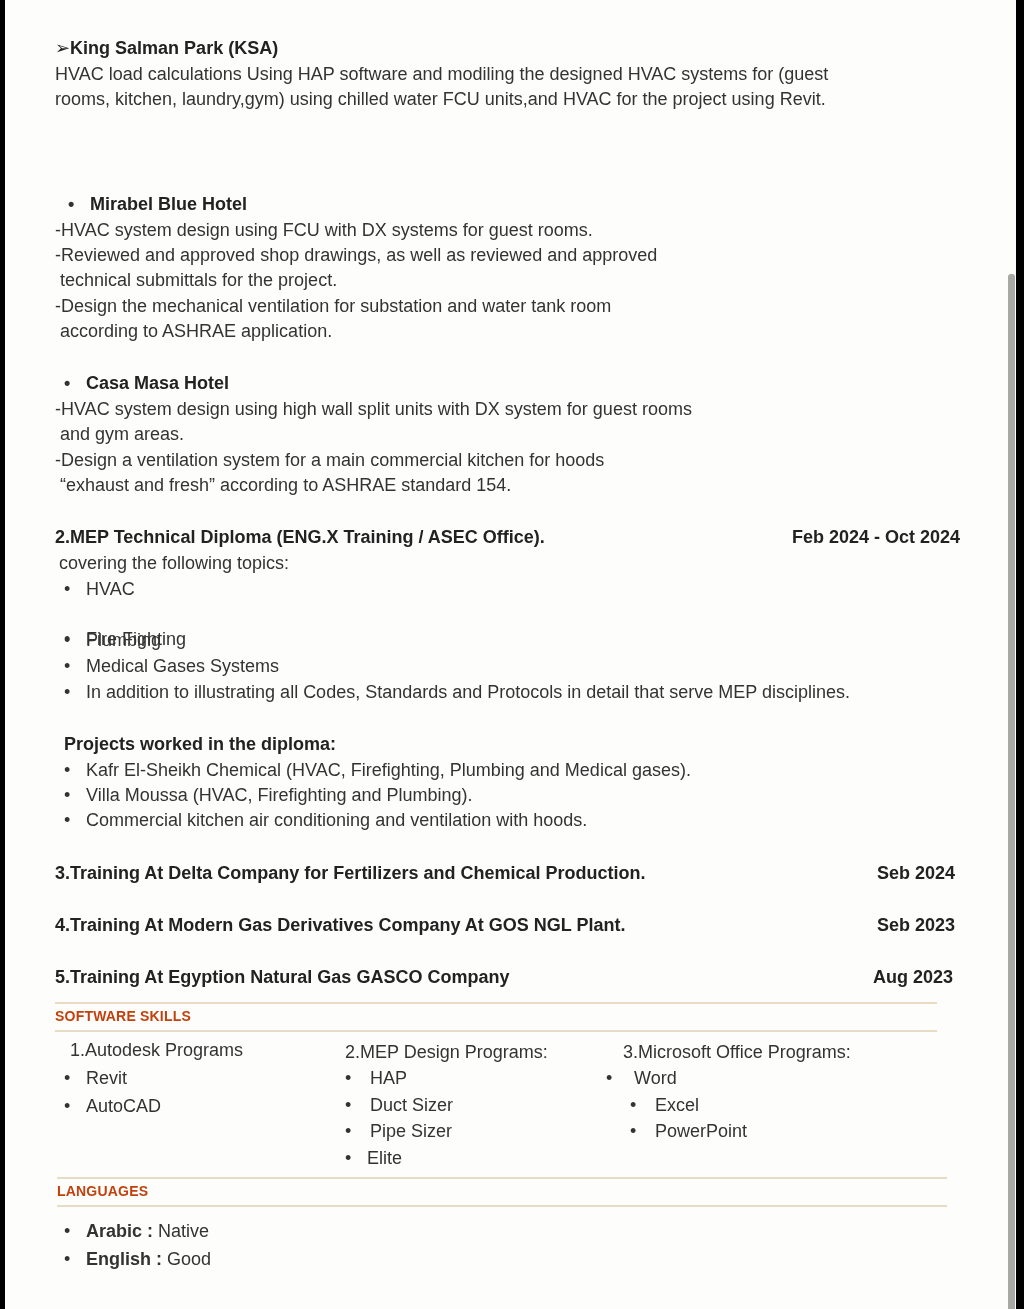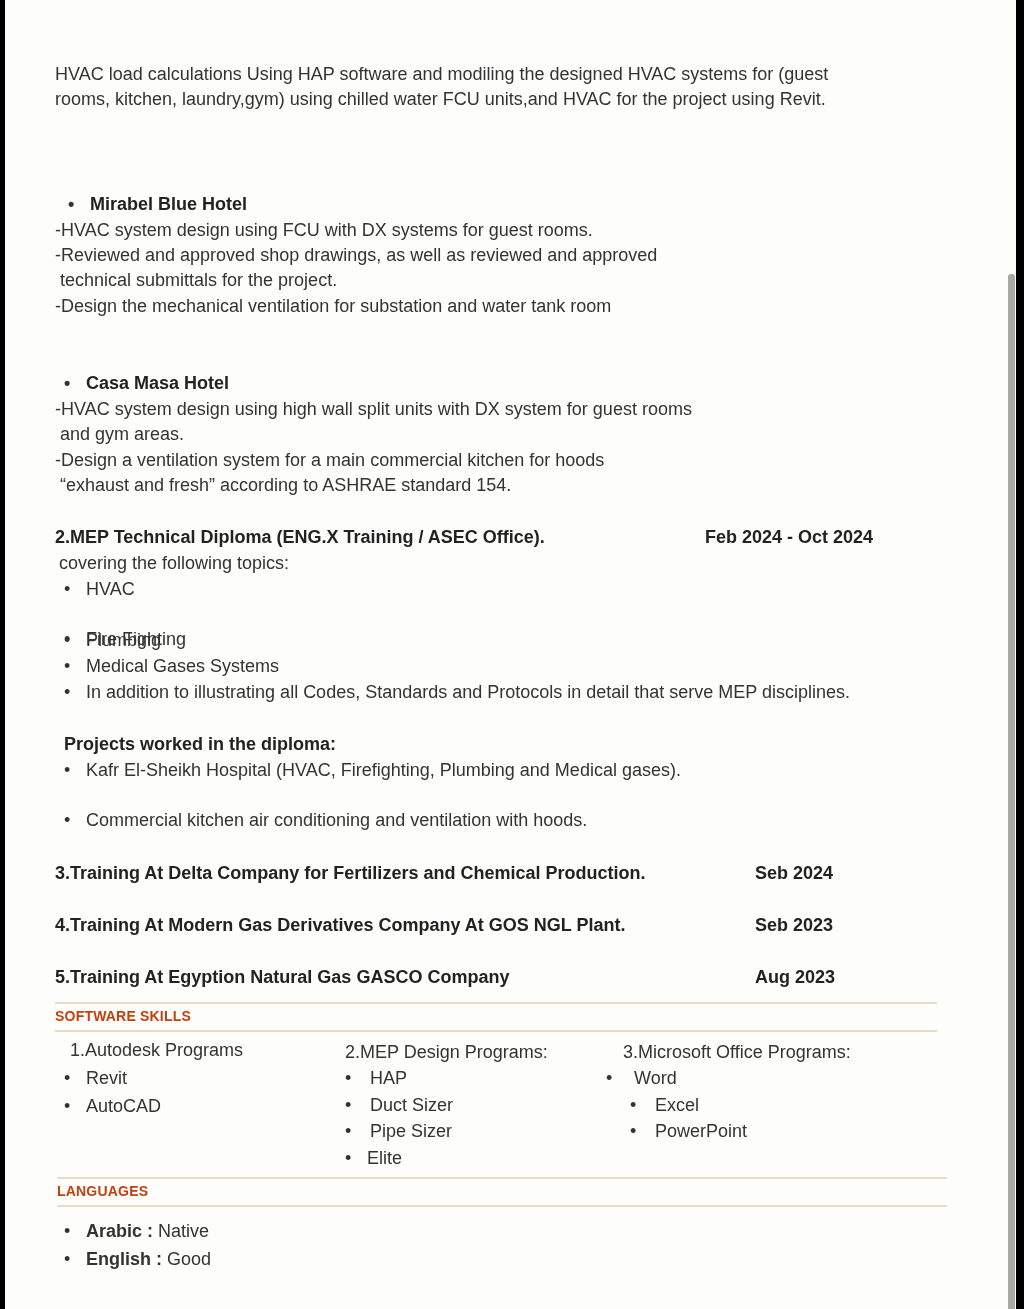--- a/index.html
+++ b/index.html
@@ -14,57 +14,62 @@
     background: #fdfdfc;
   }
   .scroll-track { position: absolute; left: 1008px; top: 0; width: 8px; height: 1309px; }
   .scroll-thumb {
     position: absolute; left: 1008px; top: 274px; width: 7px; height: 1035px;
     background: #a8a8a6; border-radius: 3px 3px 0 0;
   }
   .abs { position: absolute; white-space: nowrap; }
   .t { font-size: 18px; line-height: 25.5px; color: #333; }
   .b { font-weight: bold; color: #222; }
-  .right { }
+  .right { text-align: right; }
   .bullet::before { content: "•"; display: inline-block; width: 22px; color: #333; }
   .rule { position: absolute; height: 2px; background: #e8dcc6; }
   .hd { font-size: 14px; font-weight: bold; color: #c2410c; letter-spacing: 0.2px; }
 </style>
 </head>
 <body>
 
 <div class="page">
 
+  <div class="abs t b" style="left:50px; top:36px;">
+    <span>➢</span><span>King Salman Park  (KSA)</span>
+  </div>
   <div class="abs t" style="left:50px; top:62px;">HVAC load calculations Using HAP software and modiling the designed HVAC systems for (guest</div>
   <div class="abs t" style="left:50px; top:87px;">rooms, kitchen, laundry,gym) using chilled water FCU units,and HVAC for the project using Revit.</div>
 
 
   <div class="abs t b bullet" style="left:63px; top:192px;">Mirabel Blue Hotel</div>
   <div class="abs t" style="left:50px; top:218px;">-HVAC system design using FCU with DX systems for guest rooms.</div>
   <div class="abs t" style="left:50px; top:243px;">-Reviewed and approved shop drawings, as well as reviewed and approved</div>
   <div class="abs t" style="left:50px; top:268px; white-space:pre;"> technical submittals for the project.</div>
   <div class="abs t" style="left:50px; top:294px;">-Design the mechanical ventilation for substation and water tank room</div>
+  <div class="abs t" style="left:50px; top:319px; white-space:pre;"> according to ASHRAE application.</div>
 
   <div class="abs t b bullet" style="left:59px; top:371px;">Casa Masa Hotel</div>
   <div class="abs t" style="left:50px; top:397px;">-HVAC system design using high wall split units with DX system for guest rooms</div>
   <div class="abs t" style="left:50px; top:422px; white-space:pre;"> and gym areas.</div>
   <div class="abs t" style="left:50px; top:448px;">-Design a ventilation system for a main commercial kitchen for hoods</div>
   <div class="abs t" style="left:50px; top:473px; white-space:pre;"> “exhaust and fresh” according to ASHRAE standard 154.</div>
 
   <div class="abs t b" style="left:50px; top:525px;">2.MEP Technical Diploma (ENG.X Training / ASEC Office).</div>
   <div class="abs t b right" style="left:700px; width:255px; top:525px;">Feb 2024 - Oct 2024</div>
   <div class="abs t" style="left:54px; top:551px;">covering the following topics:</div>
   <div class="abs t bullet" style="left:59px; top:577px;">HVAC</div>
   <div class="abs t bullet" style="left:59px; top:603px;margin-top:24px;">Fire Fighting</div>
   <div class="abs t bullet" style="left:59px; top:628px;">Plumbing</div>
   <div class="abs t bullet" style="left:59px; top:654px;">Medical Gases Systems</div>
   <div class="abs t bullet" style="left:59px; top:680px;">In addition to illustrating all Codes, Standards and Protocols in detail that serve MEP disciplines.</div>
 
   <div class="abs t b" style="left:59px; top:732px;">Projects worked in the diploma:</div>
-  <div class="abs t bullet" style="left:59px; top:758px;">Kafr El-Sheikh Hospital (HVAC, Firefighting, Plumbing and Medical gases).</div>
+  <div class="abs t bullet" style="left:59px; top:758px;">Kafr El-Sheikh Chemical (HVAC, Firefighting, Plumbing and Medical gases).</div>
+  <div class="abs t bullet" style="left:59px; top:783px;">Villa Moussa (HVAC, Firefighting and Plumbing).</div>
   <div class="abs t bullet" style="left:59px; top:808px;">Commercial kitchen air conditioning and ventilation with hoods.</div>
 
   <div class="abs t b" style="left:50px; top:861px;">3.Training At Delta Company for Fertilizers and Chemical Production.</div>
   <div class="abs t b right" style="left:750px; width:200px; top:861px;">Seb 2024</div>
   <div class="abs t b" style="left:50px; top:913px;">4.Training At Modern Gas Derivatives Company At GOS NGL Plant.</div>
   <div class="abs t b right" style="left:750px; width:200px; top:913px;">Seb 2023</div>
   <div class="abs t b" style="left:50px; top:965px;">5.Training At Egyption Natural Gas GASCO Company</div>
   <div class="abs t b right" style="left:750px; width:198px; top:965px;">Aug 2023</div>
 
   <div class="rule" style="left:50px; top:1002px; width:882px;"></div>

